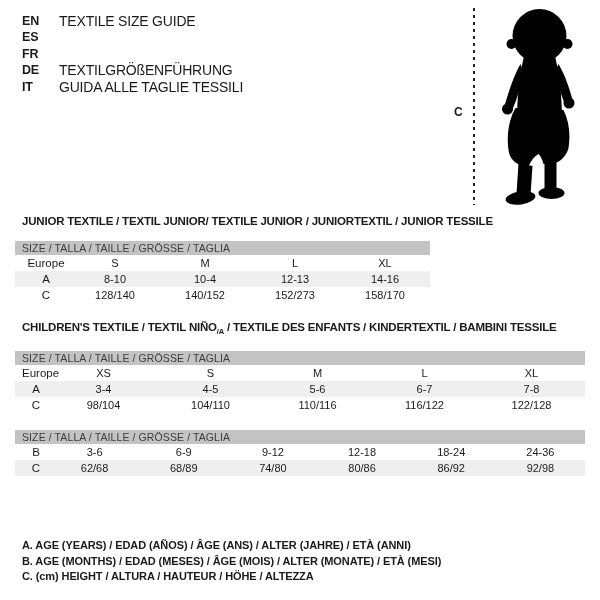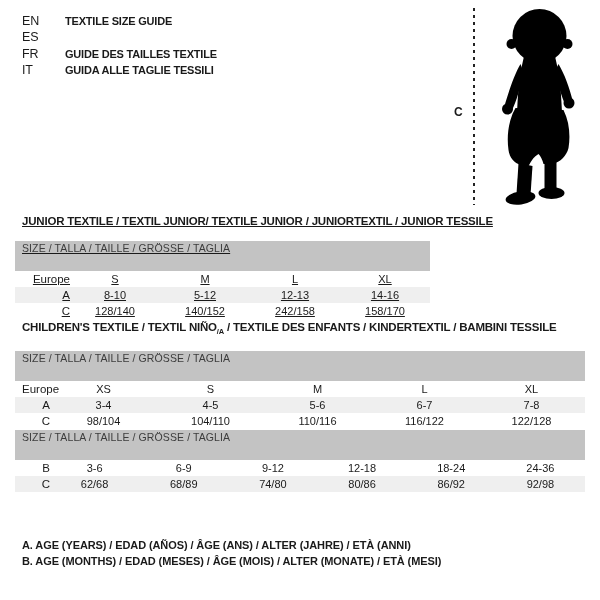--- a/index.html
+++ b/index.html
@@ -5,47 +5,47 @@
   html,body{margin:0;padding:0;}
   body{
     width:600px;height:600px;position:relative;overflow:hidden;
     background:var(--page-bg,#fff);
     color:var(--text,#1a1a1a);
     font-family:"Liberation Sans", sans-serif;
   }
   
   .lang-block{position:absolute;left:22px;top:13px;}
   .lang-row{display:flex;line-height:16.4px;}
-  .lang-code{width:37px;font-weight:normal;font-size:12.5px;letter-spacing:-0.2px;}
-  .lang-title{font-weight:bold;font-size:11px;letter-spacing:-0.2px;white-space:nowrap;margin-left:6px;}
+  .lang-code{width:37px;font-weight:bold;font-size:12.5px;letter-spacing:-0.2px;}
+  .lang-title{font-weight:normal;font-size:14px;letter-spacing:-0.2px;white-space:nowrap;}
   
   .figure{position:absolute;left:0;top:0;width:600px;height:215px;}
   .dash-line{
     position:absolute;left:473px;top:8px;width:2px;height:197px;
     background:repeating-linear-gradient(to bottom,#222 0 3px,transparent 3px 7px);
   }
   .fig-label{position:absolute;left:454px;top:105px;font-size:12px;font-weight:bold;}
   .baby-svg{position:absolute;left:481px;top:8px;}
   
   .section{position:absolute;left:15px;}
-  .sec0{top:214px;width:415px;text-decoration:underline;}
+  .sec0{top:214px;width:415px;}
   .sec1{top:320px;width:570px;}
   .sec2{top:420px;width:570px;}
   .sec-title{font-size:11.5px;font-weight:bold;letter-spacing:-0.2px;line-height:15px;padding-left:7px;white-space:nowrap;}
   .sec-title sub{font-size:7.5px;}
   .tbl-wrap{margin-top:12px;}
   .sec2 .tbl-wrap{margin-top:10px;}
   .size-bar{
-    height:30px;line-height:14px;background:var(--bar-bg,#c3c3c3);
+    height:14px;line-height:14px;background:var(--bar-bg,#c3c3c3);
     color:var(--bar-text,#3c3c3c);font-size:10.5px;padding-left:7px;
     letter-spacing:0.1px;
   }
   table{border-collapse:collapse;table-layout:fixed;width:100%;}
   td{height:16px;font-size:11px;text-align:center;padding:0;line-height:16px;white-space:nowrap;}
-  td.lbl{text-align:right;padding-left:7px;font-size:11.5px;}
+  td.lbl{text-align:center;padding-left:7px;font-size:11.5px;}
   tr.striped{background:var(--stripe,#efefef);}
   .sec0 col.c-label{width:55px;}
   .sec1 col.c-label{width:35px;}
   .sec2 col.c-label{width:35px;}
   
   .notes{position:absolute;left:22px;top:538px;}
   .note-line{font-size:11px;font-weight:bold;line-height:15.5px;letter-spacing:-0.1px;white-space:nowrap;}
 </style>
 </head>
 <body style="--page-bg: #ffffff; --text: #1a1a1a; --bar-bg: #c3c3c3; --bar-text: #3c3c3c; --stripe: #efefef;">
@@ -53,21 +53,24 @@
 <div class="lang-block">
     <div class="lang-row">
       <span class="lang-code">EN</span>
       <span class="lang-title">TEXTILE SIZE GUIDE</span>
     </div>
     <div class="lang-row">
       <span class="lang-code">ES</span>
     </div>
     <div class="lang-row">
       <span class="lang-code">FR</span>
-      <span class="lang-title">GUIDE DES TAILLES TEXTILE</span>
+    </div>
+    <div class="lang-row">
+      <span class="lang-code">DE</span>
+      <span class="lang-title">TEXTILGRÖßENFÜHRUNG</span>
     </div>
     <div class="lang-row">
       <span class="lang-code">IT</span>
       <span class="lang-title">GUIDA ALLE TAGLIE TESSILI</span>
     </div>
   </div>
 
 <div class="figure">
   <span class="fig-label">C</span>
   <div class="dash-line"></div>
@@ -107,29 +110,29 @@
             <tr>
               <td class="lbl">Europe</td>
               <td>S</td>
               <td>M</td>
               <td>L</td>
               <td>XL</td>
             </tr>
             <tr class="striped">
               <td class="lbl">A</td>
               <td>8-10</td>
-              <td>5-12</td>
+              <td>10-4</td>
               <td>12-13</td>
               <td>14-16</td>
             </tr>
             <tr>
               <td class="lbl">C</td>
               <td>128/140</td>
               <td>140/152</td>
-              <td>242/158</td>
+              <td>152/273</td>
               <td>158/170</td>
             </tr>
           </tbody>
         </table>
       </div>
     </div>
     <div class="section sec1">
       <div class="sec-title">CHILDREN'S TEXTILE / TEXTIL NIÑO<sub>/A</sub> / TEXTILE DES ENFANTS / KINDERTEXTIL / BAMBINI TESSILE</div>
       <div class="tbl-wrap">
         <div class="size-bar">SIZE / TALLA / TAILLE / GRÖSSE / TAGLIA</div>
@@ -205,13 +208,14 @@
             </tr>
           </tbody>
         </table>
       </div>
     </div>
   </div>
 
 <div class="notes">
     <div class="note-line">A. AGE (YEARS) / EDAD (AÑOS) / ÂGE (ANS) / ALTER (JAHRE) / ETÀ (ANNI)</div>
     <div class="note-line">B. AGE (MONTHS) / EDAD (MESES) / ÂGE (MOIS) / ALTER (MONATE) / ETÀ (MESI)</div>
+    <div class="note-line">C. (cm) HEIGHT / ALTURA / HAUTEUR / HÖHE / ALTEZZA</div>
   </div>
 
 </body></html>

